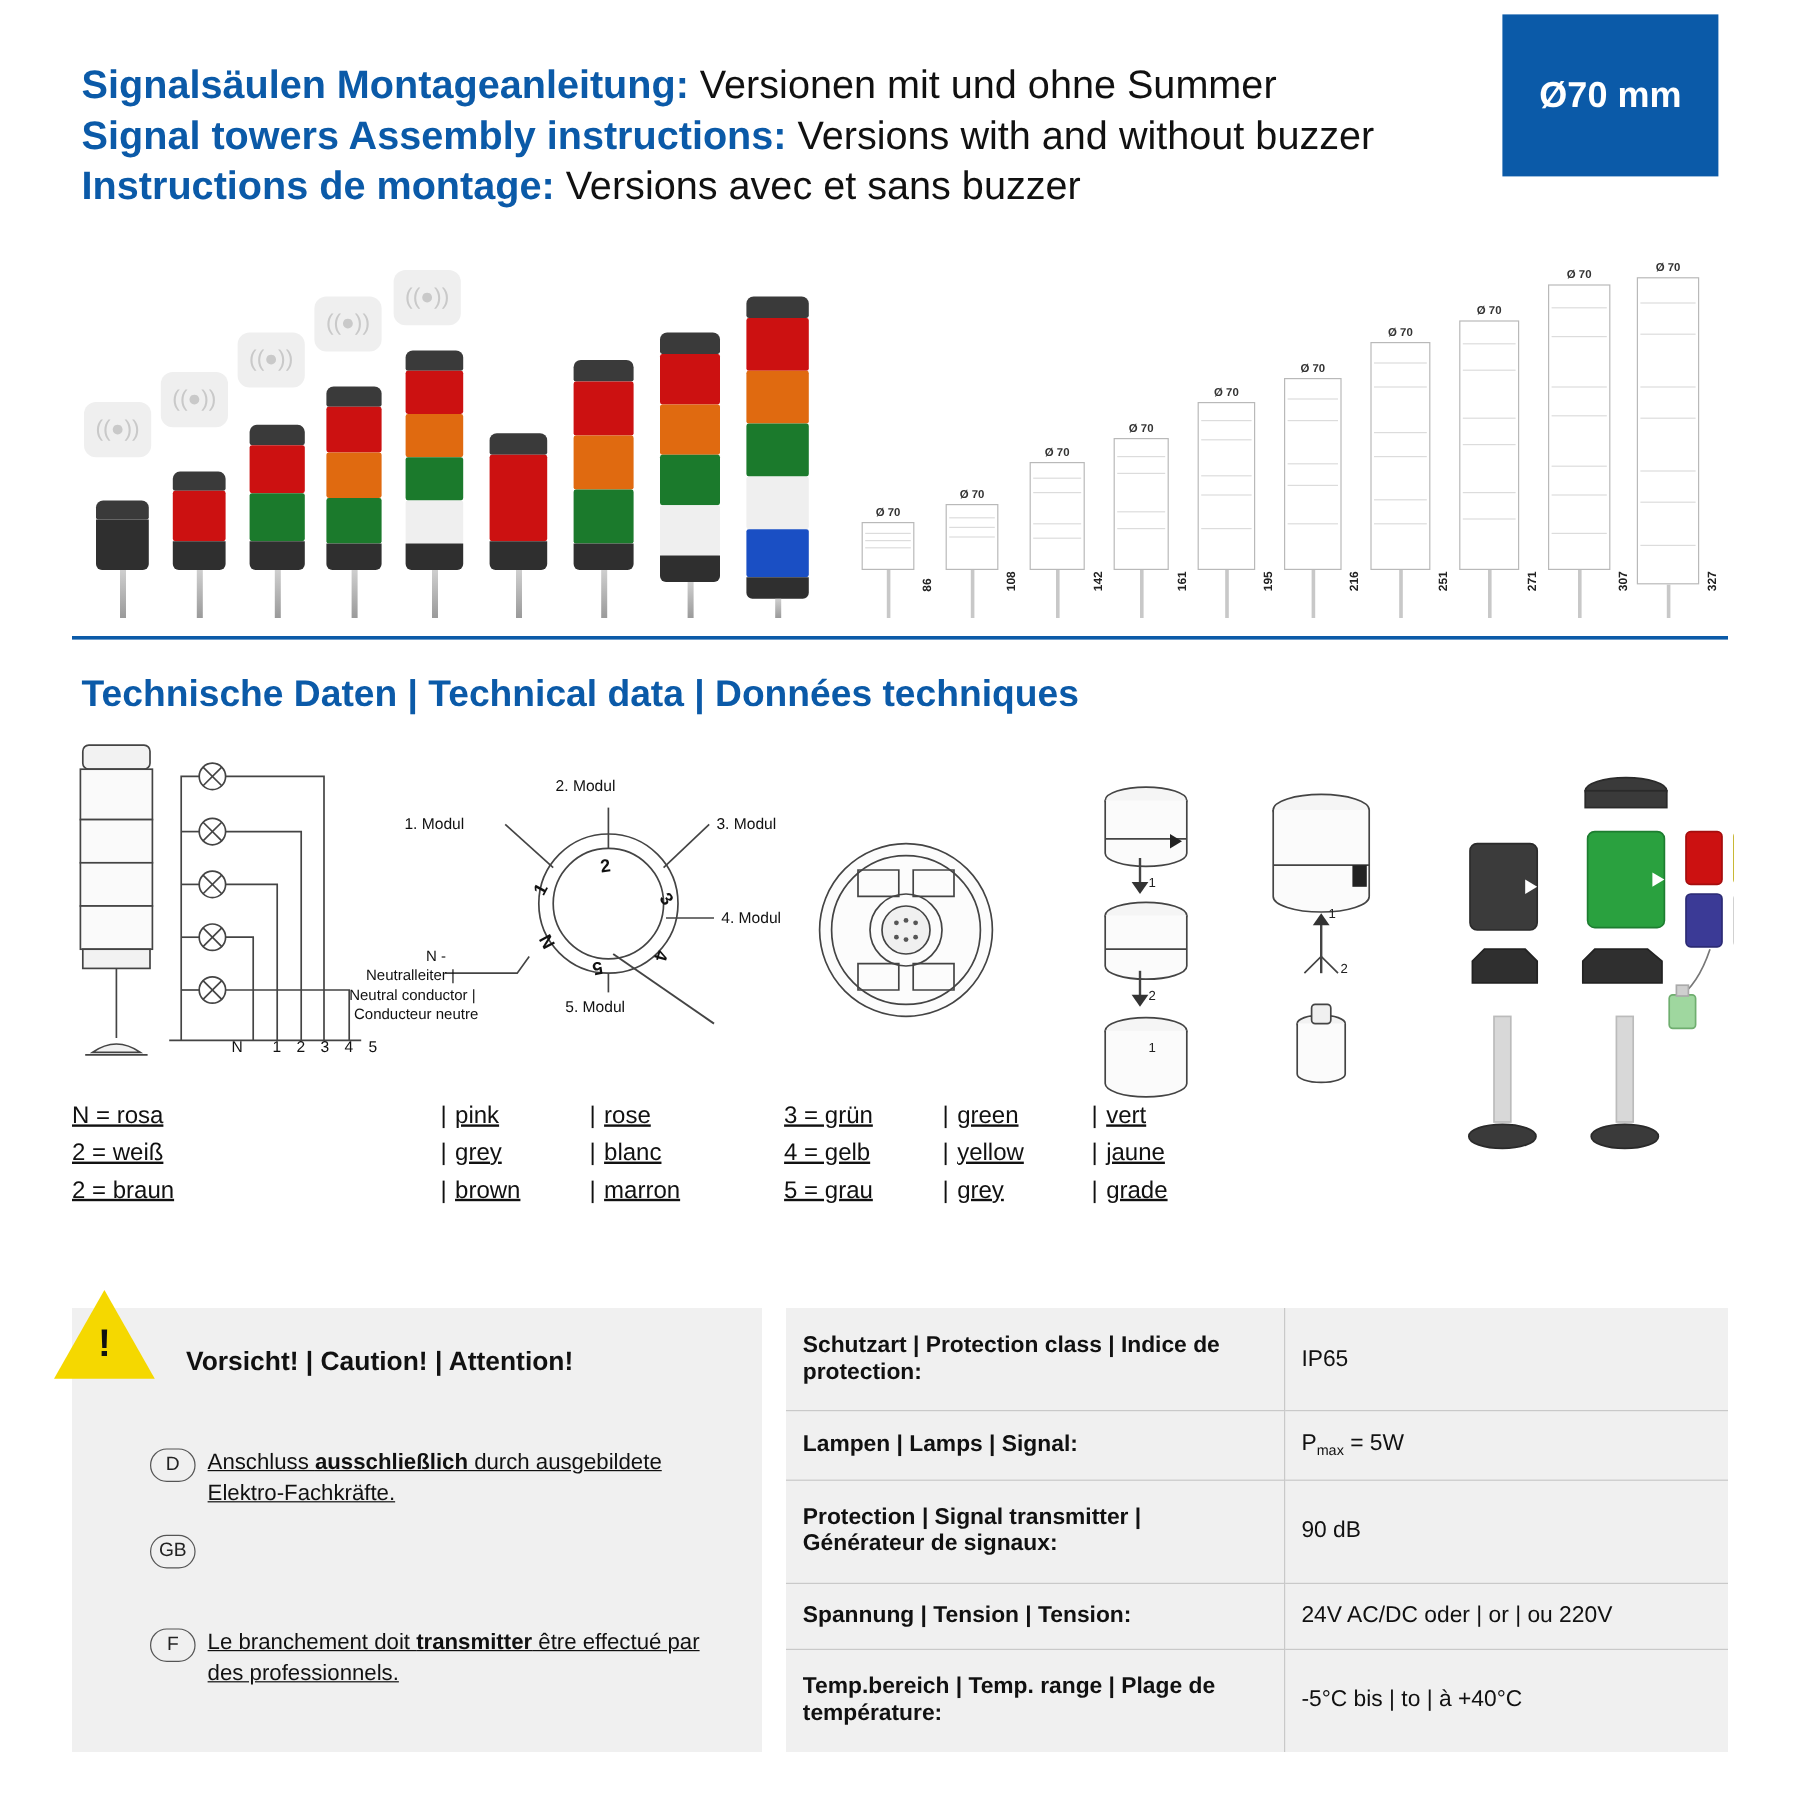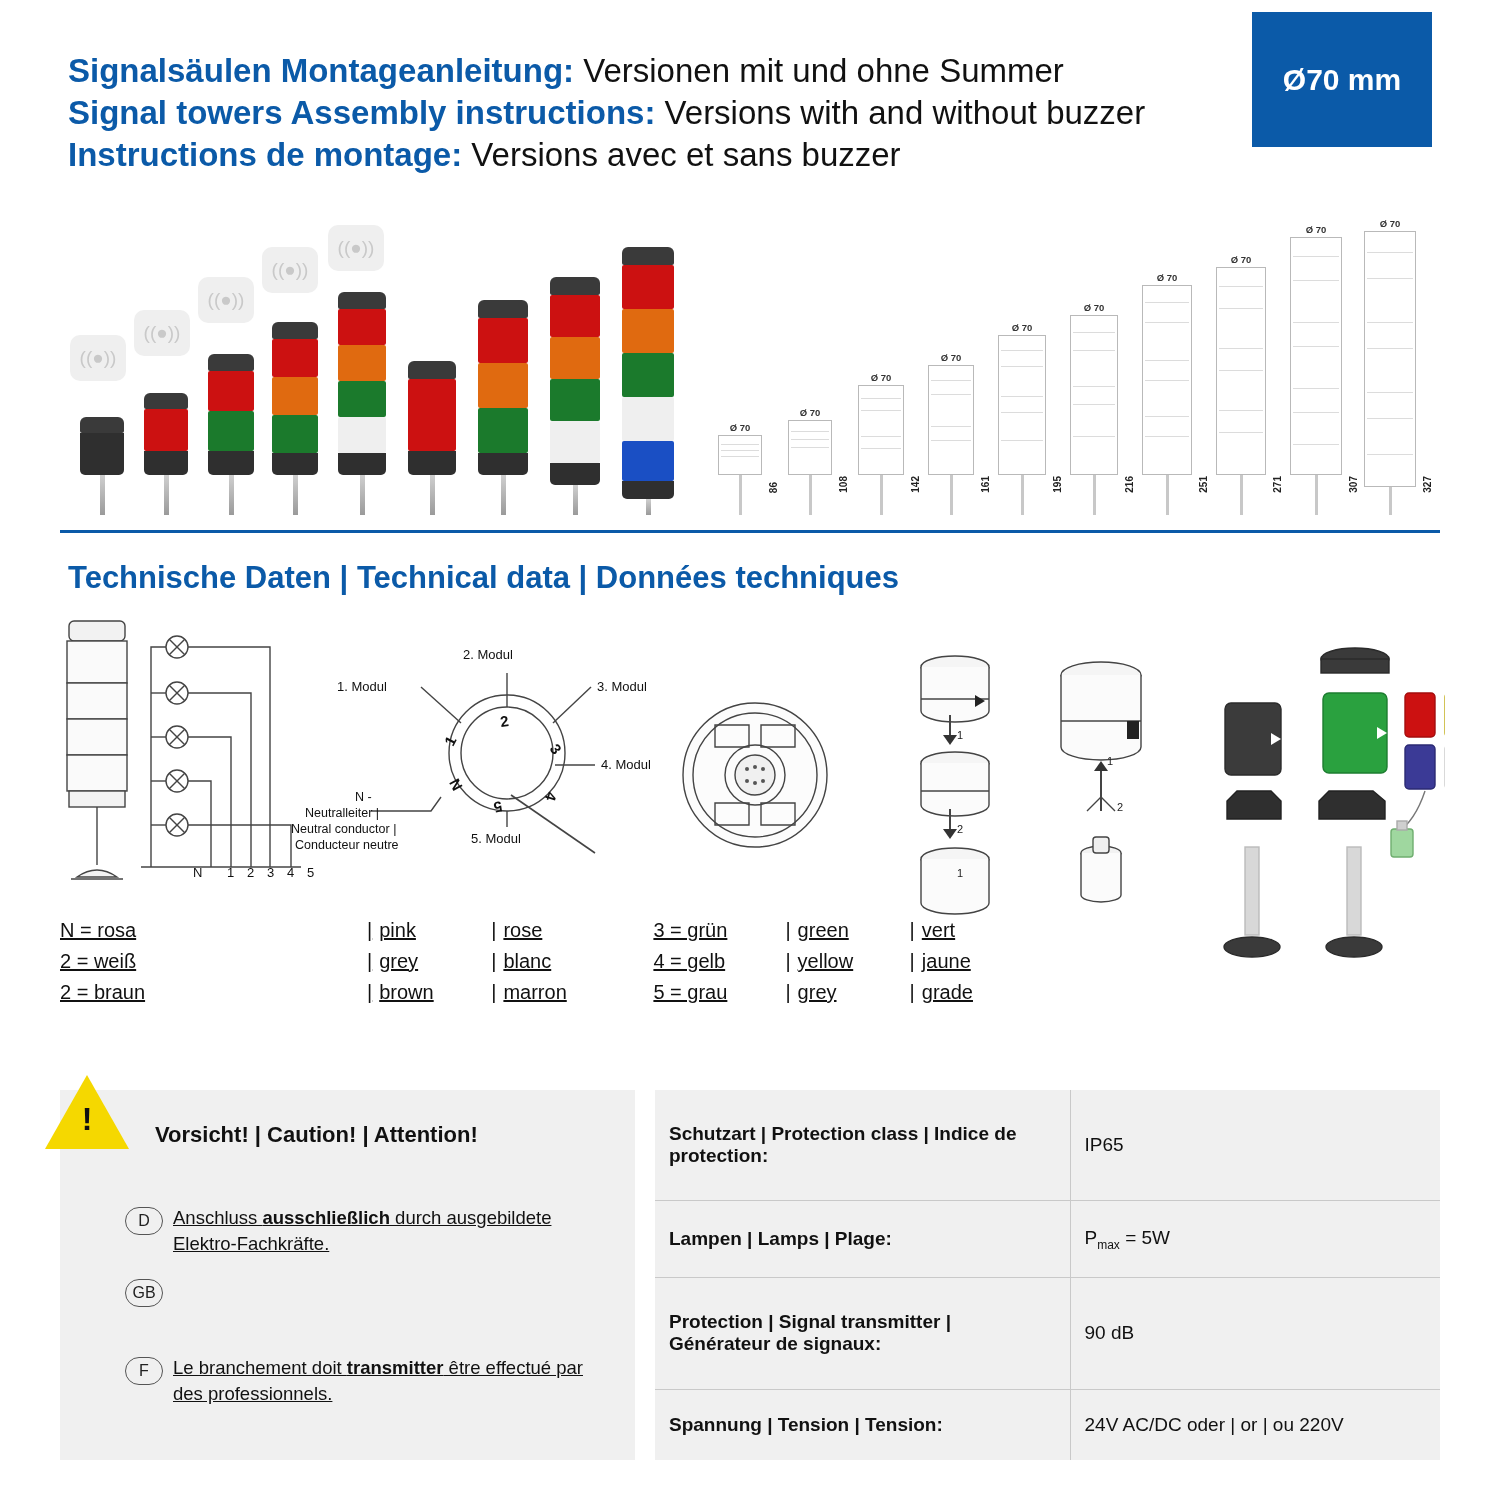--- a/index.html
+++ b/index.html
@@ -589,28 +589,32 @@
   </div>
 
   <div class="spec">
     <table>
       <tbody>
           <tr>
         <td class="k">Schutzart | Protection class | Indice de protection:</td>
         <td class="v">IP65</td>
       </tr>
       <tr>
-        <td class="k">Lampen | Lamps | Plage:</td>
+        <td class="k">Lampen | Lamps | Signal:</td>
         <td class="v"><span>P</span><span class="sub">max</span><span> = 5W</span></td>
       </tr>
       <tr>
         <td class="k">Protection | Signal transmitter | Générateur de signaux:</td>
         <td class="v">90 dB</td>
       </tr>
       <tr>
         <td class="k">Spannung | Tension | Tension:</td>
         <td class="v nowrap">24V AC/DC oder | or | ou 220V</td>
       </tr>
+      <tr>
+        <td class="k">Temp.bereich | Temp. range | Plage de température:</td>
+        <td class="v nowrap">-5°C bis | to | à  +40°C</td>
+      </tr>
     </tbody>
       </table>
   </div>
 
 </div>
 
 </body></html>

